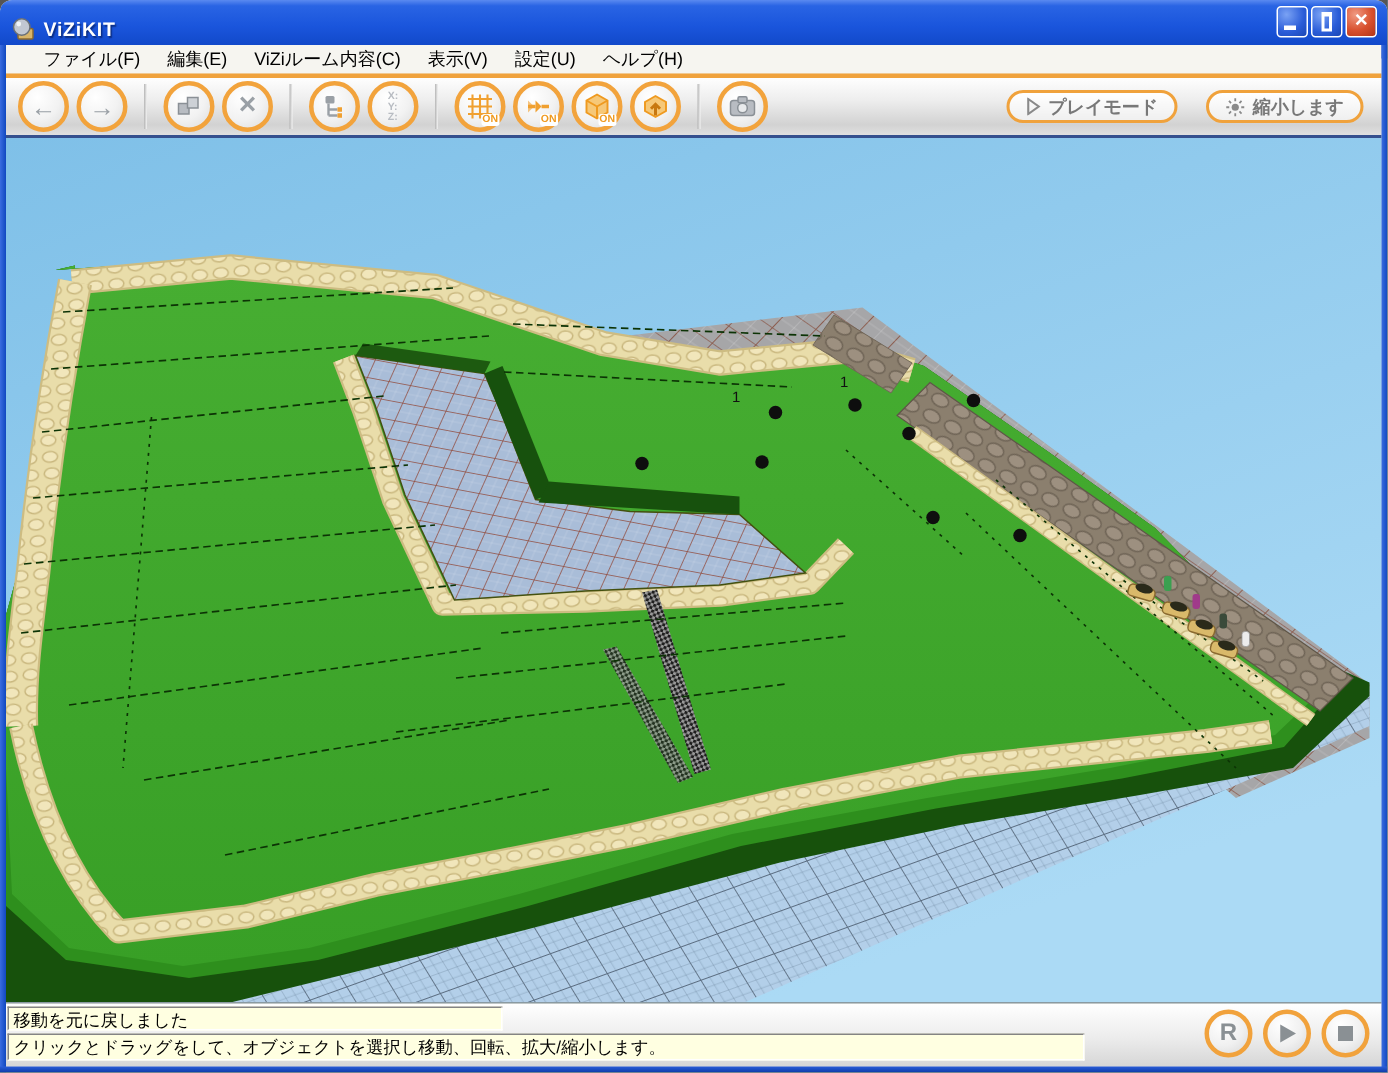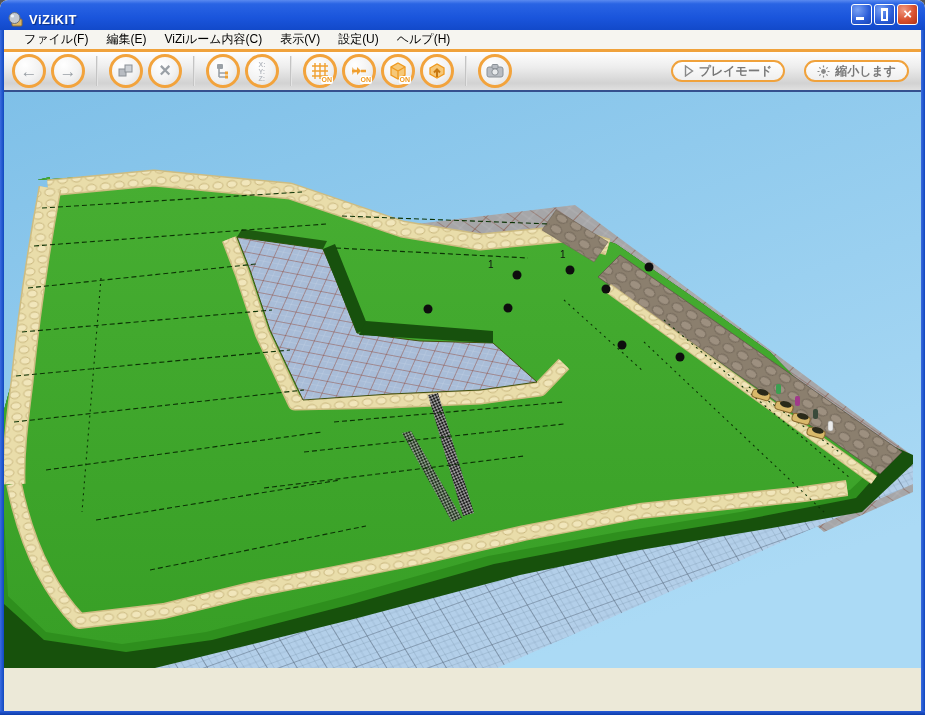--- a/index.html
+++ b/index.html
@@ -18,21 +18,21 @@
   .winbtn.red{background:radial-gradient(circle at 30% 25%,#f09a82,#d8502e 55%,#b03418);}
   .glyph-min{position:absolute;left:4px;bottom:4px;width:8px;height:3px;background:#fff;}
   .glyph-max{width:9px;height:8px;border:2px solid #fff;border-top-width:3px;}
   .glyph-close{color:#fff;font-weight:bold;font-size:15px;line-height:1;transform:translateY(-1px);}
 
   .side-border{position:absolute;top:30px;bottom:0;width:4px;background:linear-gradient(90deg,#3a6ce0,#1048c0);z-index:40;}
   .side-border.l{left:0;} .side-border.r{right:0;}
   .bottom-border{position:absolute;left:0;right:0;bottom:0;height:4px;background:linear-gradient(180deg,#2a5cd8,#0c3ca8);z-index:41;}
 
   
-  .menubar{position:absolute;left:4px;right:4px;top:30px;height:19px;background:#f6f5f0;display:flex;align-items:center;padding-left:11px;}
+  .menubar{position:absolute;left:4px;right:4px;top:30px;height:19px;background:#f6f5f0;display:flex;align-items:center;padding-left:16px;}
   .menu-item{font-size:12px;color:#000;padding:1px 9px;cursor:default;}
   .orange-rule{position:absolute;left:4px;right:4px;top:49px;height:3px;background:#f0a23c;}
 
   
   .toolbar{position:absolute;left:4px;right:4px;top:52px;height:38px;
     background:linear-gradient(180deg,#fefefe 0%,#ededed 40%,#d2d2d2 82%,#e0e0e0 100%);
     border-bottom:2px solid #35508e;display:flex;align-items:center;padding-left:8px;box-sizing:content-box;}
   .tbtn{width:34px;height:34px;border-radius:50%;border:3px solid #f2a33c;box-sizing:border-box;
     background:radial-gradient(circle at 35% 28%,#ffffff 0%,#f2f2f2 55%,#dcdcdc 100%);
     display:flex;align-items:center;justify-content:center;position:relative;padding:0;}
@@ -326,17 +326,36 @@
             <ellipse cx="1" cy="-3" rx="6" ry="3" fill="#2a2a1a"></ellipse>
         </g>
         <rect x="824" y="329" width="5" height="10" rx="2" fill="#ececec" stroke="#999" stroke-width="0.5"></rect>
       </g>
 
       <text x="484" y="176" font-size="10" fill="#111" font-family="Liberation Sans, sans-serif">1</text>
       <text x="556" y="166" font-size="10" fill="#111" font-family="Liberation Sans, sans-serif">1</text>
     </svg>
   </div>
 
+  <div class="statusbar">
+    <div class="status-field sf1">移動を元に戻しました</div>
+    <div class="status-field sf2">クリックとドラッグをして、オブジェクトを選択し移動、回転、拡大/縮小します。</div>
+    <div class="transport">
+      <button class="cbtn">
+          <span class="r-glyph">R</span>
+        </button>
+      <button class="cbtn">
+        <svg width="13" height="14" viewBox="0 0 13 14">
+            <path d="M1.5 1 L12 7 L1.5 13 Z" fill="#8a9094"></path>
+          </svg>
+      </button>
+      <button class="cbtn">
+        <svg width="12" height="12" viewBox="0 0 12 12">
+            <rect x="1" y="1" width="10" height="10" fill="#8a9094"></rect>
+          </svg>
+      </button>
+    </div>
+  </div>
 
   <div class="side-border l"></div>
   <div class="side-border r"></div>
   <div class="bottom-border"></div>
 </div>
 
 </body></html>

